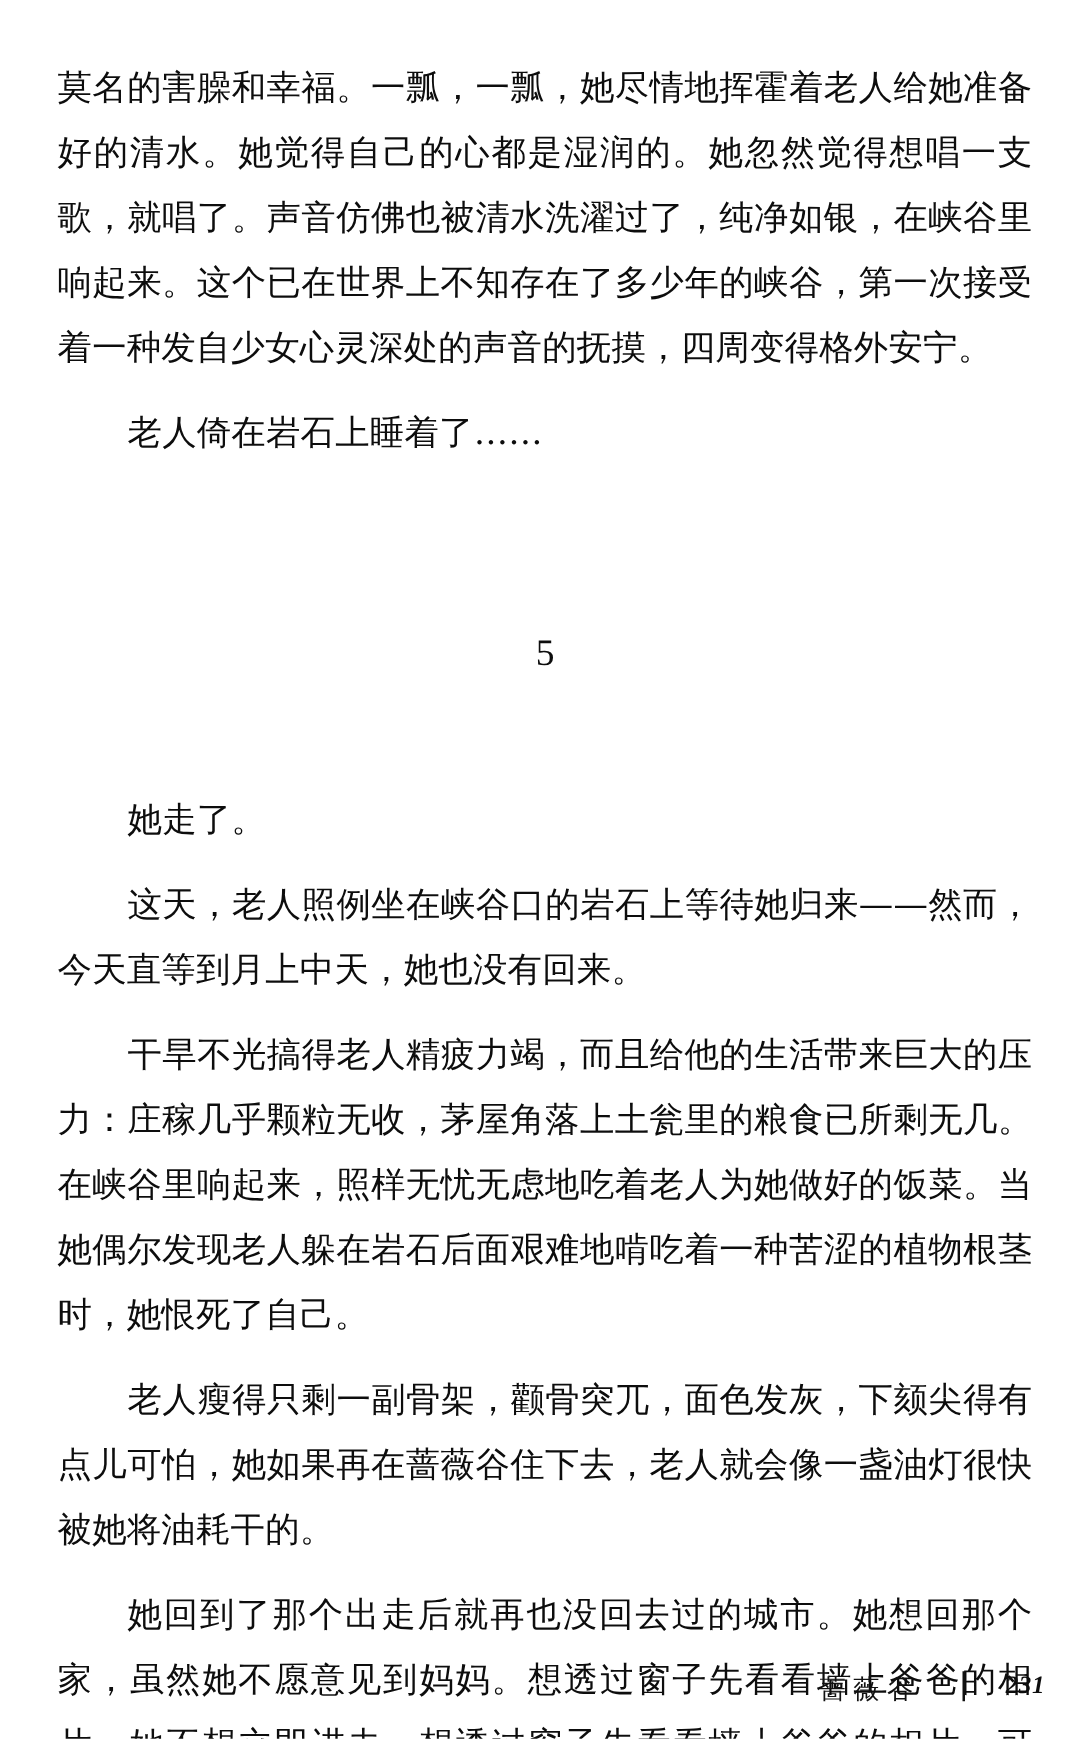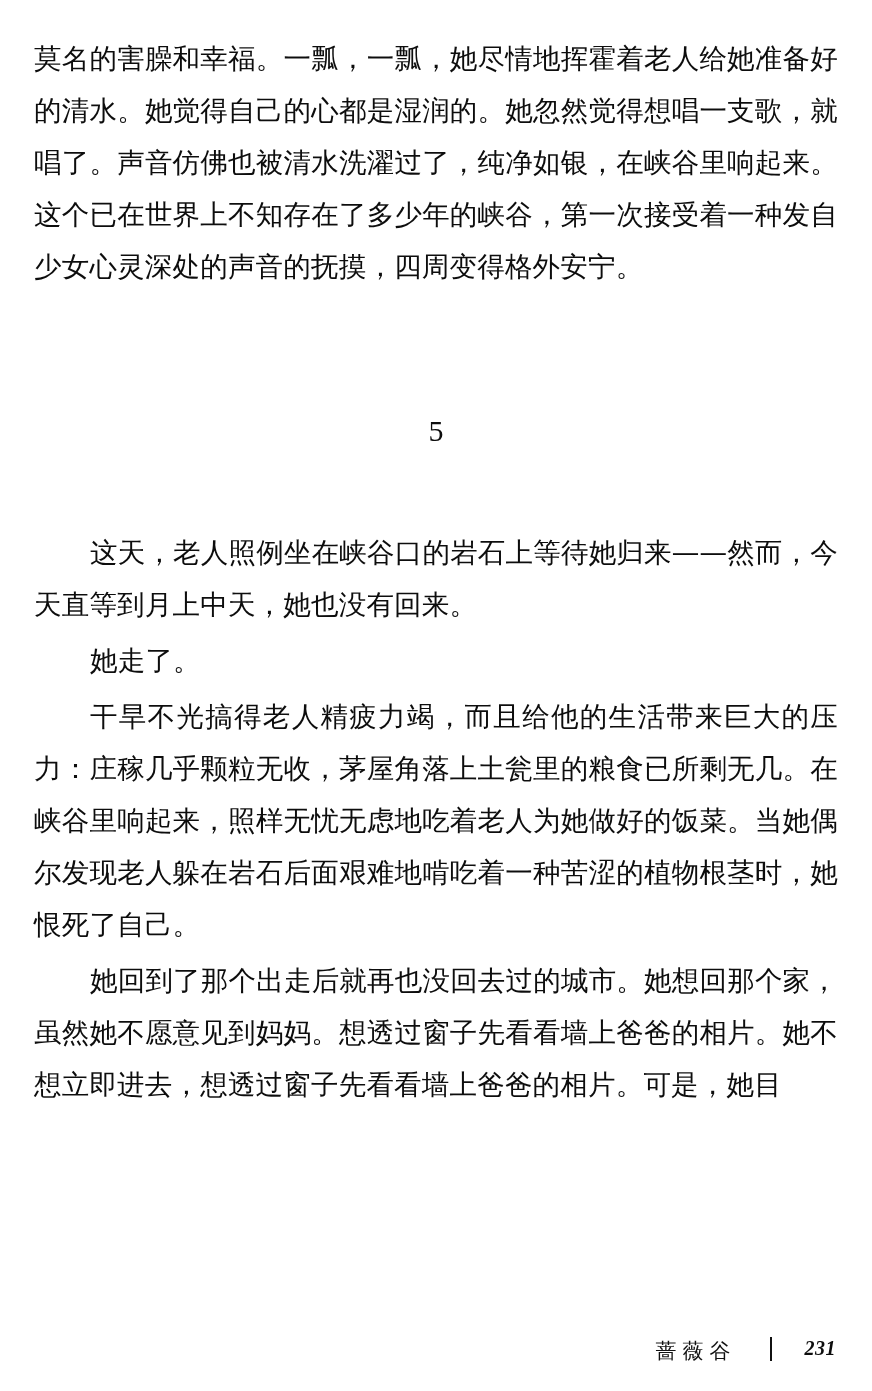--- a/index.html
+++ b/index.html
@@ -16,21 +16,21 @@
     overflow: hidden;
   }
   .page {
     position: relative;
     width: 872px;
     height: 1391px;
     box-sizing: border-box;
     padding: 28px 30px 0 30px;
   }
   .body-text p {
-    margin: 4px;
+    margin: 16px;
     font-size: 27.5px;
     line-height: 52px;
     letter-spacing: 0.2px;
     text-align: justify;
     text-justify: inter-character;
     font-family: "DejaVu Serif", "Liberation Serif", serif;
     font-weight: 500;
   }
   .body-text p.indent {
     text-indent: 56px;
@@ -76,32 +76,34 @@
     letter-spacing: 0.5px;
   }
 </style>
 </head>
 <body>
 
 <div class="page">
 
   <div class="body-text">
     <p>莫名的害臊和幸福。一瓢，一瓢，她尽情地挥霍着老人给她准备好的清水。她觉得自己的心都是湿润的。她忽然觉得想唱一支歌，就唱了。声音仿佛也被清水洗濯过了，纯净如银，在峡谷里响起来。这个已在世界上不知存在了多少年的峡谷，第一次接受着一种发自少女心灵深处的声音的抚摸，四周变得格外安宁。</p>
+    <p class="indent">老人倚在岩石上睡着了……</p>
   </div>
 
   <div class="spacer-top"></div>
 
   <div class="section-number">5</div>
 
   <div class="spacer-bottom"></div>
 
   <div class="body-text">
+    <p class="indent">她走了。</p>
     <p class="indent">这天，老人照例坐在峡谷口的岩石上等待她归来——然而，今天直等到月上中天，她也没有回来。</p>
-    <p class="indent">她走了。</p>
     <p class="indent">干旱不光搞得老人精疲力竭，而且给他的生活带来巨大的压力：庄稼几乎颗粒无收，茅屋角落上土瓮里的粮食已所剩无几。在峡谷里响起来，照样无忧无虑地吃着老人为她做好的饭菜。当她偶尔发现老人躲在岩石后面艰难地啃吃着一种苦涩的植物根茎时，她恨死了自己。</p>
+    <p class="indent">老人瘦得只剩一副骨架，颧骨突兀，面色发灰，下颏尖得有点儿可怕，她如果再在蔷薇谷住下去，老人就会像一盏油灯很快被她将油耗干的。</p>
     <p class="indent">她回到了那个出走后就再也没回去过的城市。她想回那个家，虽然她不愿意见到妈妈。想透过窗子先看看墙上爸爸的相片。她不想立即进去，想透过窗子先看看墙上爸爸的相片。可是，她目</p>
   </div>
 
   <div class="footer">
     <span class="footer-title">蔷薇谷</span>
     <span class="footer-sep"></span>
     <span class="footer-page">231</span>
   </div>
 
 </div>

